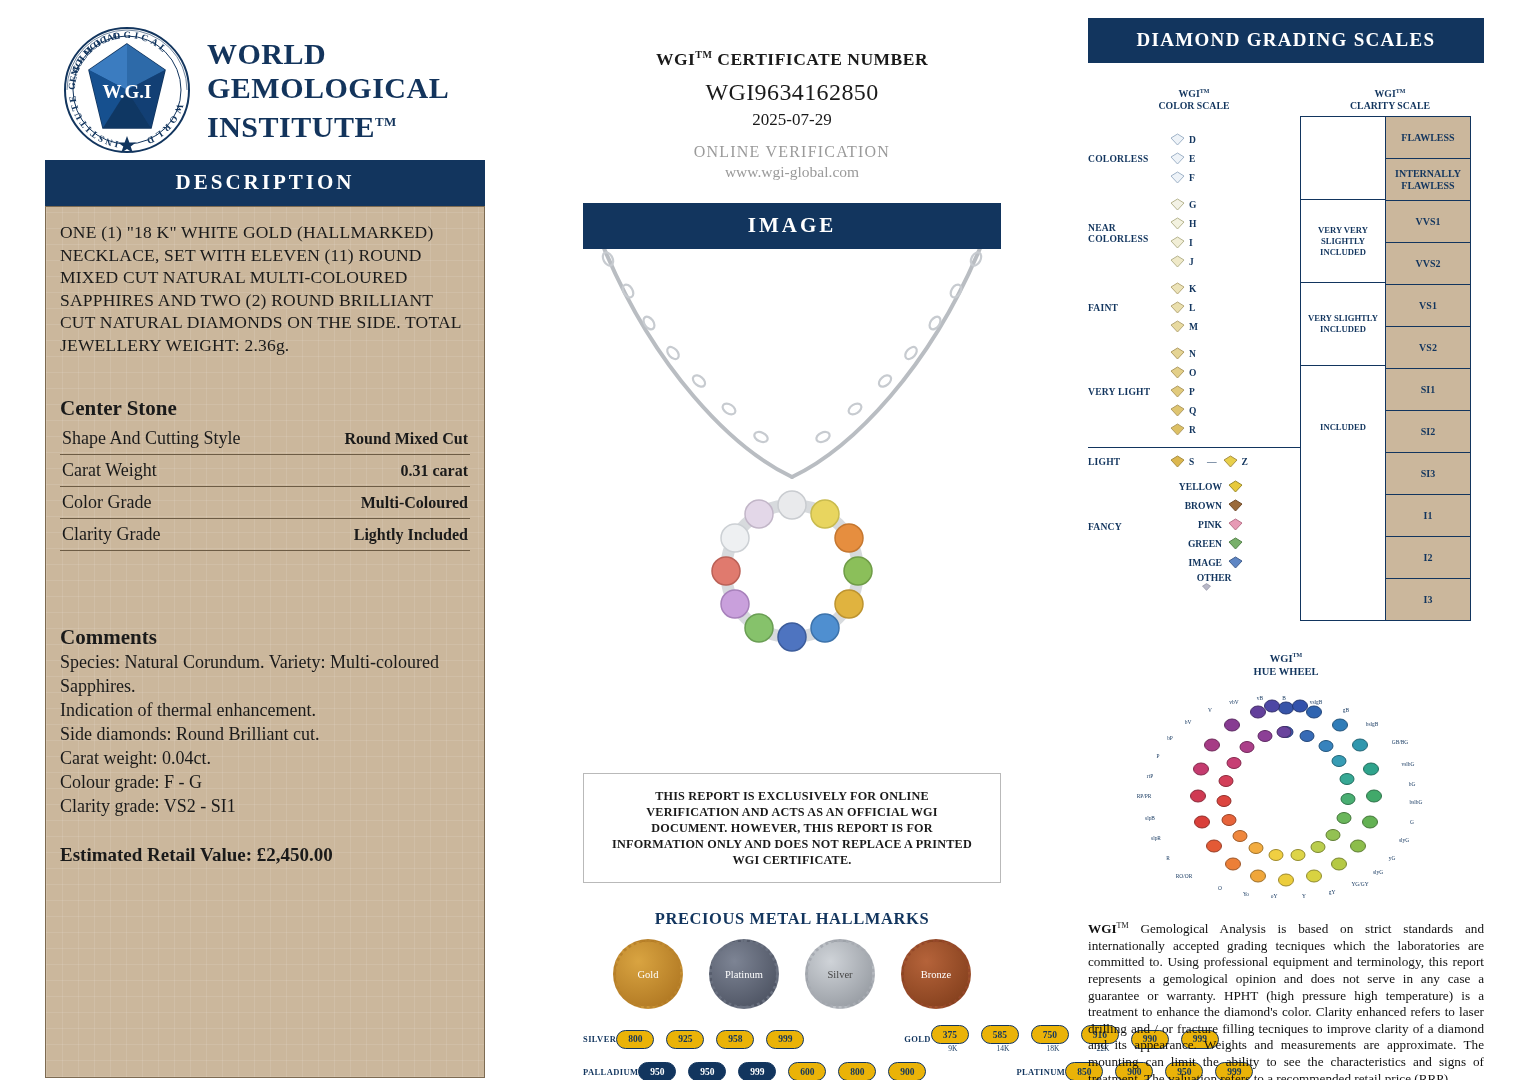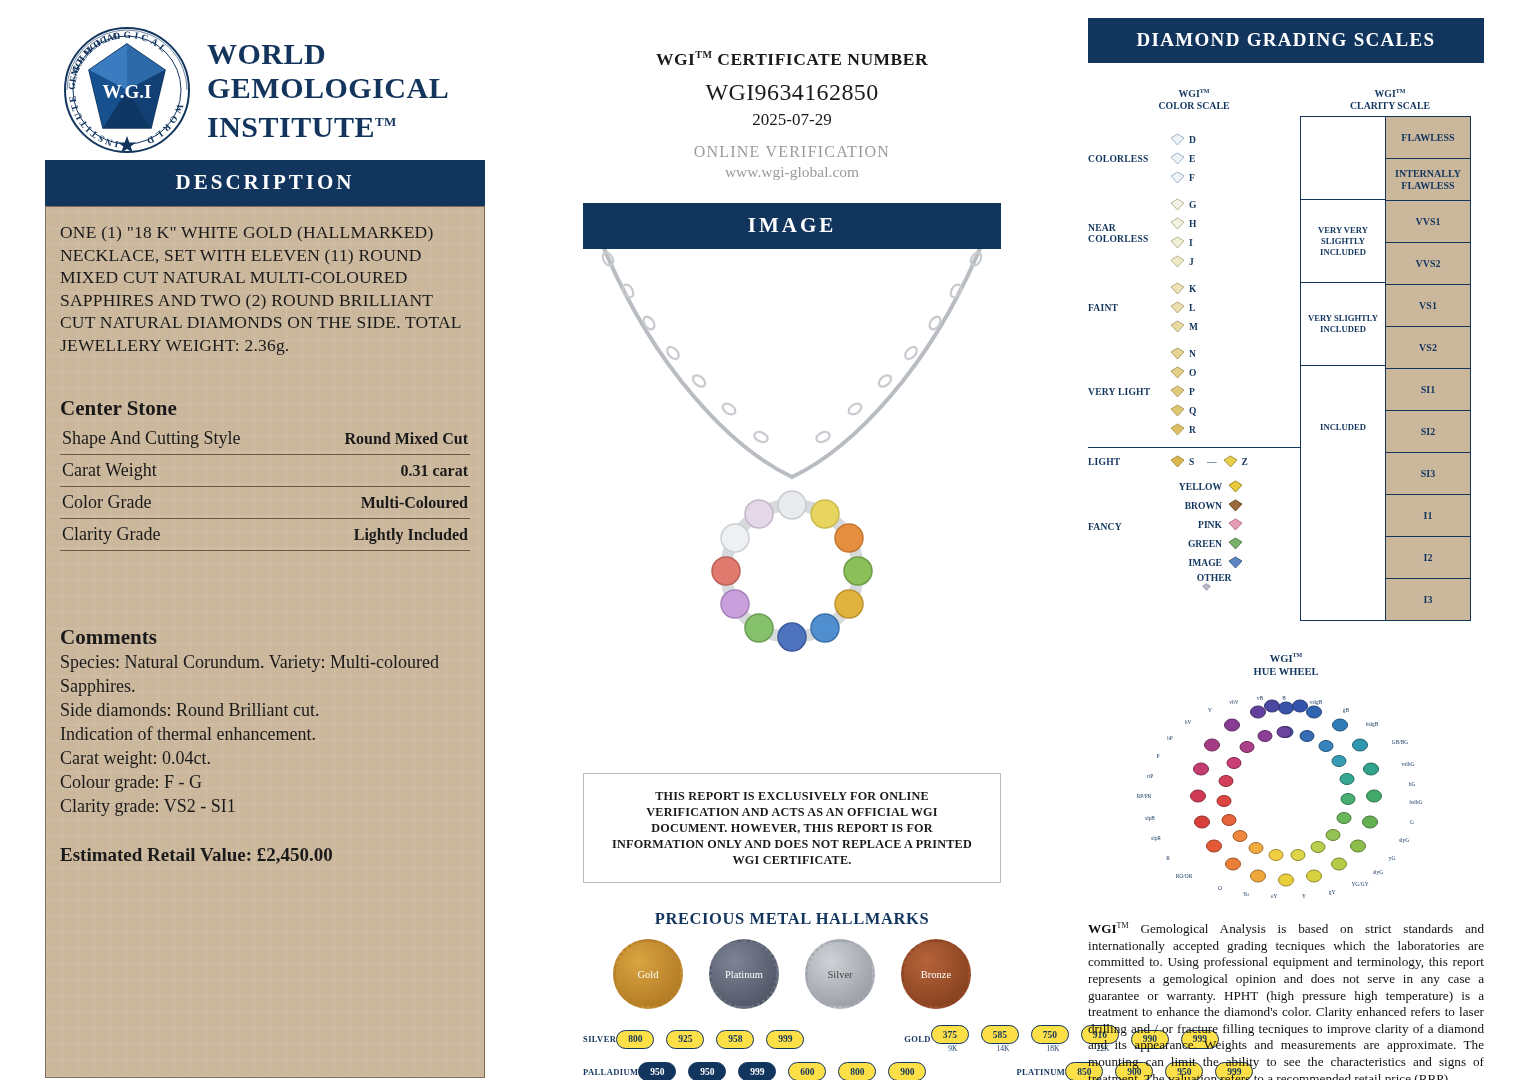--- a/index.html
+++ b/index.html
@@ -64,21 +64,21 @@
         font-size:10.5px;color:#fff;font-family:"Liberation Serif",serif;}
   .coin-gold{background:radial-gradient(circle at 35% 30%, #d9a441, #a9701d);border:3px dotted #b9832c;}
   .coin-plat{background:radial-gradient(circle at 35% 30%, #7d8494, #454b5a);border:3px dotted #6a7180;}
   .coin-silver{background:radial-gradient(circle at 35% 30%, #cfd3d8, #8d9299);border:3px dotted #a7abb2;color:#444;}
   .coin-bronze{background:radial-gradient(circle at 35% 30%, #b5633a, #7c3a18);border:3px dotted #95482a;}
   .hm-table{margin-top:16px;font-size:8.5px;color:#12355e;}
   .hm-row{display:flex;align-items:center;margin-bottom:9px;}
   .hm-label{width:66px;text-align:left;font-weight:bold;letter-spacing:.4px;font-size:8.5px;}
   .pill{display:inline-flex;align-items:center;justify-content:center;
         border:1px solid #12355e;border-radius:12px;min-width:28px;height:17px;
-        margin-right:6px;font-size:9.5px;font-weight:bold;padding:0 4px;background:#fde047;}
+        margin-right:6px;font-size:9.5px;font-weight:bold;padding:0 4px;background:#eab308;}
   .pill.filled{background:#12355e;color:#fff;}
   .sub{font-size:7.5px;text-align:center;color:#12355e;}
   .hm-group{display:flex;flex-direction:column;align-items:center;margin-right:6px;}
 
   
   .col3{position:absolute;left:1088px;top:18px;width:396px;}
   .grading-band{
     background:#12355e;color:#fff;text-align:center;font-weight:bold;
     font-size:19px;letter-spacing:1.3px;padding:9px 0 10px 0;border:2px solid #12355e;
   }
@@ -174,22 +174,22 @@
         <span class="v">Multi-Coloured</span>
       </div>
       <div class="kv">
         <span class="k">Clarity Grade</span>
         <span class="v">Lightly Included</span>
       </div>
 
       <div class="comments-title">Comments</div>
       <div class="comments-body">
         <div>Species: Natural Corundum. Variety: Multi-coloured Sapphires.</div>
+        <div>Indication of thermal enhancement.</div>
         <div>Side diamonds: Round Brilliant cut.</div>
-        <div>Indication of thermal enhancement.</div>
         <div>Carat weight: 0.04ct.</div>
         <div>Colour grade:  F - G</div>
         <div>Clarity grade: VS2 - SI1</div>
       </div>
 
       <div class="retail">Estimated Retail Value: £2,450.00</div>
     </div>
   </div>
 
   <div class="col2">

